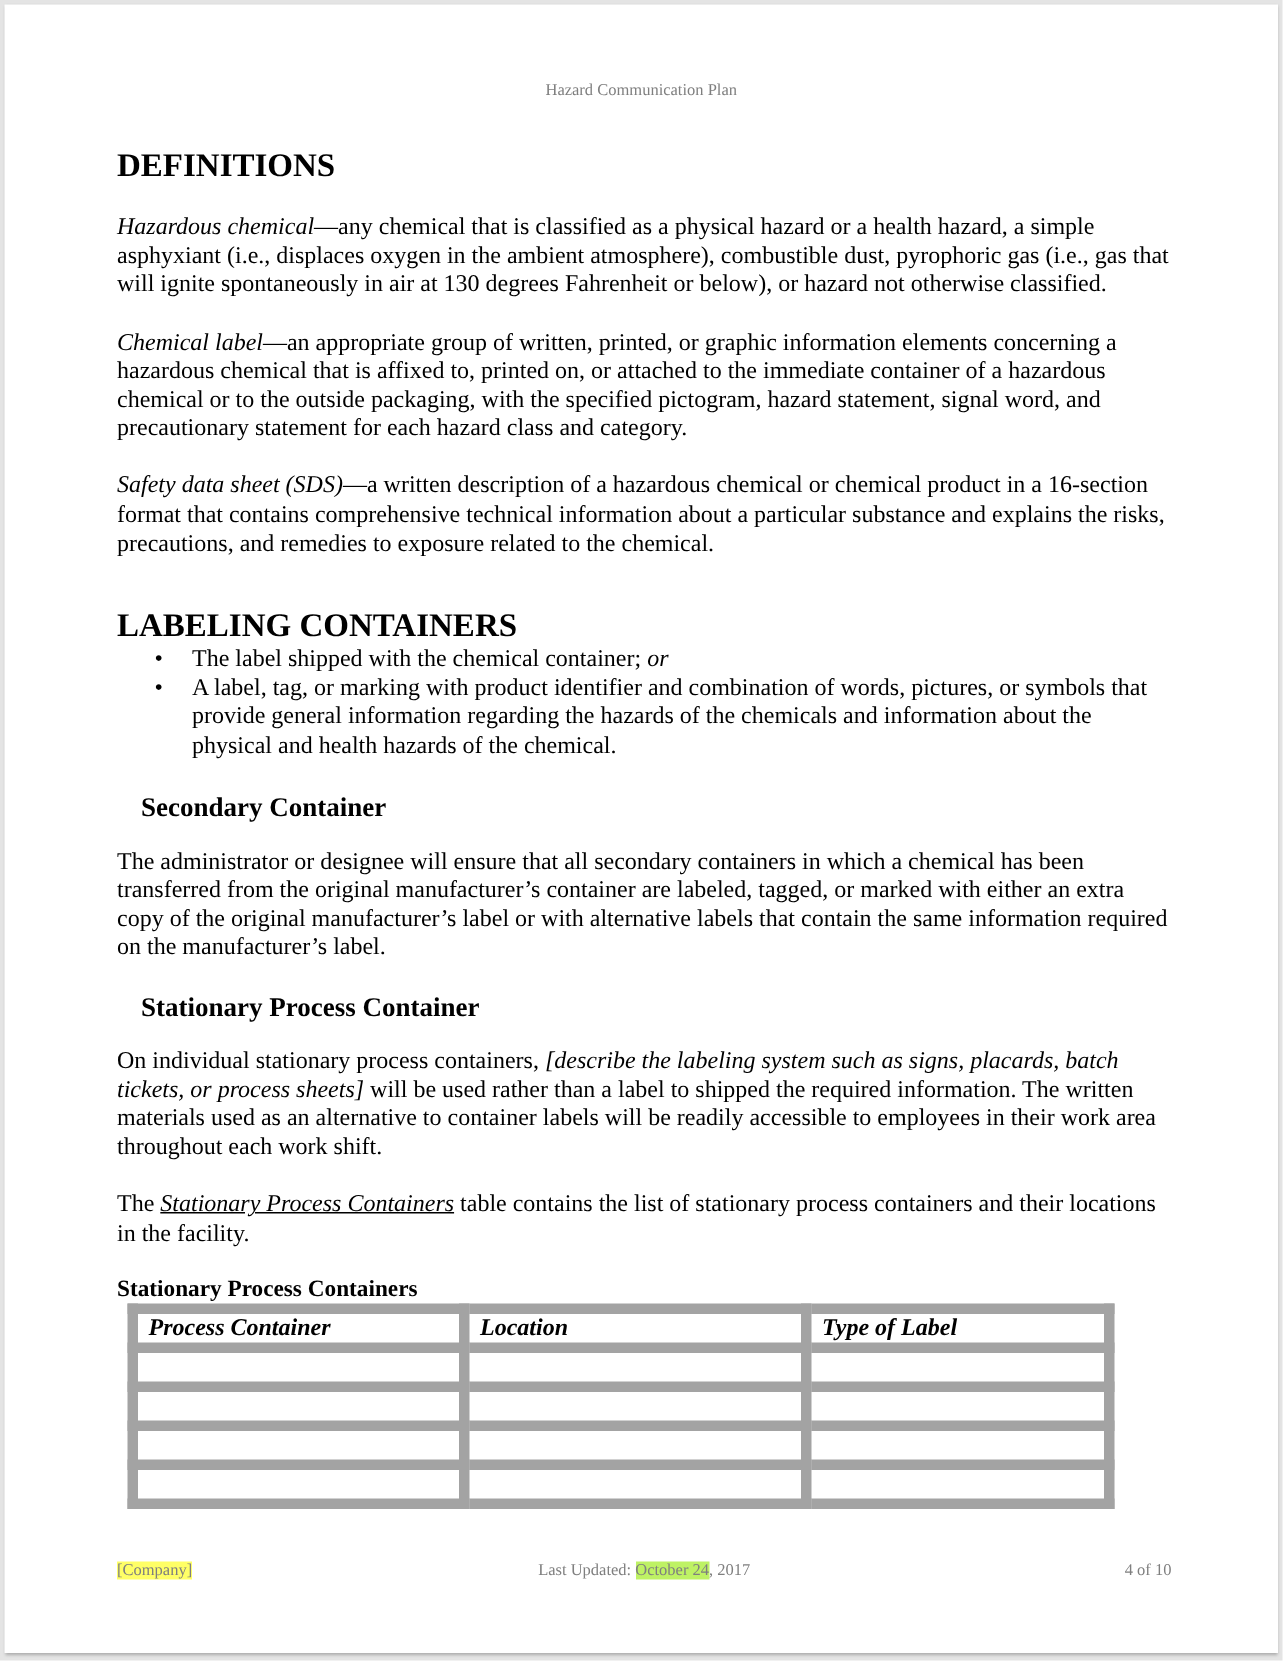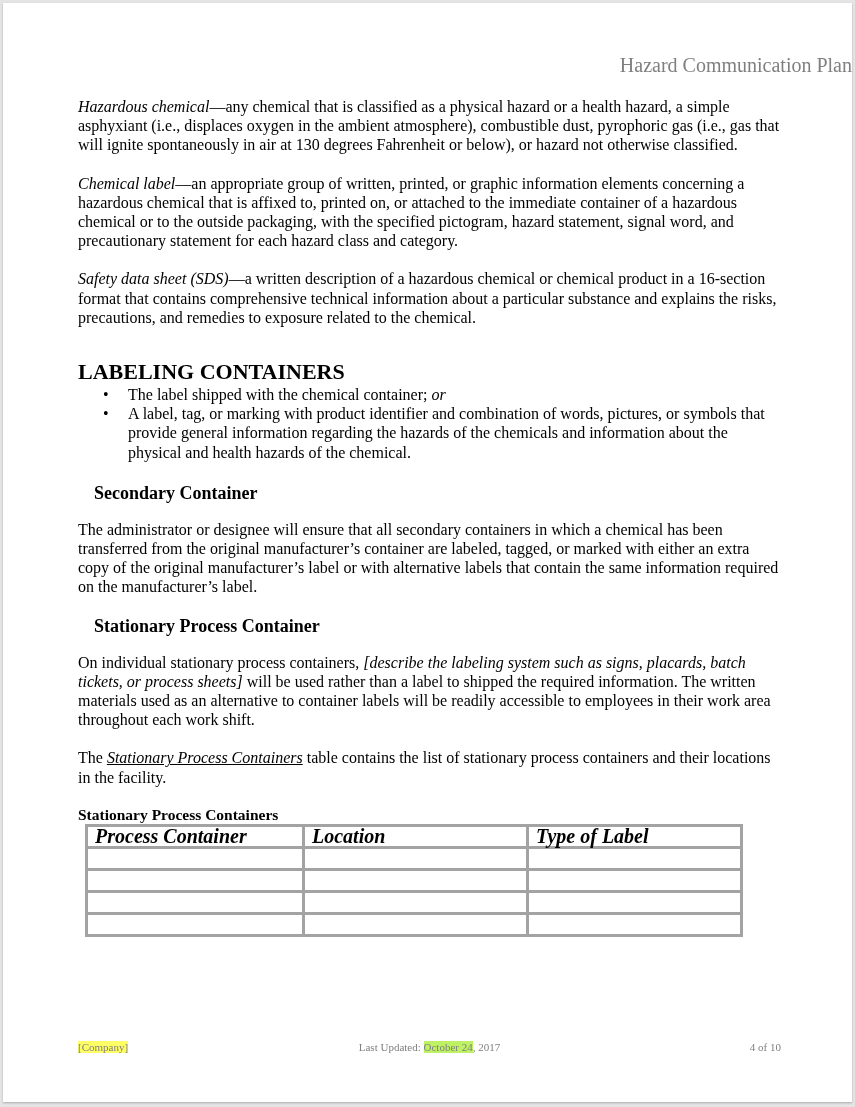--- a/index.html
+++ b/index.html
@@ -14,22 +14,22 @@
   .page {
     position: absolute;
     left: 3px; top: 3px;
     width: 849px; height: 1099px;
     background: #fff;
     box-shadow: 0 1px 2px rgba(0,0,0,0.25);
   }
   .header-title {
     position: absolute;
     top: 51px; left: 0; right: 0;
-    text-align: right;
-    font-size: 20px;
+    text-align: center;
+    font-size: 11px;
     color: #7f7f7f;
   }
   .content {
     position: absolute;
     left: 75px; top: 94px;
     width: 705px;
     font-size: 16px;
     line-height: 19.2px;
   }
   h1 {
@@ -63,25 +63,25 @@
     font-size: 15.5px;
     line-height: 18px;
     margin-top: 19px;
   }
   table.spc {
     border-collapse: collapse;
     margin-left: 7px;
     width: 658px;
   }
   table.spc td, table.spc th {
-    border: 3px solid #a3a3a3;
+    border: 7px solid #a3a3a3;
     height: 19px;
     padding: 0 7px;
     text-align: left;
-    font-size: 20px;
+    font-size: 16px;
     line-height: 19px;
   }
   table.spc th {
     font-style: italic;
     font-weight: bold;
   }
   table.spc th:nth-child(1) { width: 200px; }
   table.spc th:nth-child(2) { width: 207px; }
   .footer {
     position: absolute;
@@ -96,20 +96,21 @@
   .hl { background: #ffff66; }
   .underline { text-decoration: underline; }
 </style>
 </head>
 <body>
 
 <div class="page">
   <div class="header-title">Hazard Communication Plan</div>
 
   <div class="content">
+    <h1 class="h1-defs">DEFINITIONS</h1>
 
     <p class="def"><em>Hazardous chemical</em><span>—any chemical that is classified as a physical hazard or a health hazard, a simple asphyxiant (i.e., displaces oxygen in the ambient atmosphere), combustible dust, pyrophoric gas (i.e., gas that will ignite spontaneously in air at 130 degrees Fahrenheit or below), or hazard not otherwise classified.</span></p>
     <p class="def"><em>Chemical label</em><span>—an appropriate group of written, printed, or graphic information elements concerning a hazardous chemical that is affixed to, printed on, or attached to the immediate container of a hazardous chemical or to the outside packaging, with the specified pictogram, hazard statement, signal word, and precautionary statement for each hazard class and category.</span></p>
     <p class="def"><em>Safety data sheet (SDS)</em><span>—a written description of a hazardous chemical or chemical product in a 16-section format that contains comprehensive technical information about a particular substance and explains the risks, precautions, and remedies to exposure related to the chemical.</span></p>
 
     <h1 class="h1-label">LABELING CONTAINERS</h1>
     <ul class="bullets">
       <li><span class="bullet">•</span><span>The label shipped with the chemical container; </span><em>or</em></li>
       <li><span class="bullet">•</span><span>A label, tag, or marking with product identifier and combination of words, pictures, or symbols that provide general information regarding the hazards of the chemicals and information about the physical and health hazards of the chemical.</span></li>
     </ul>

